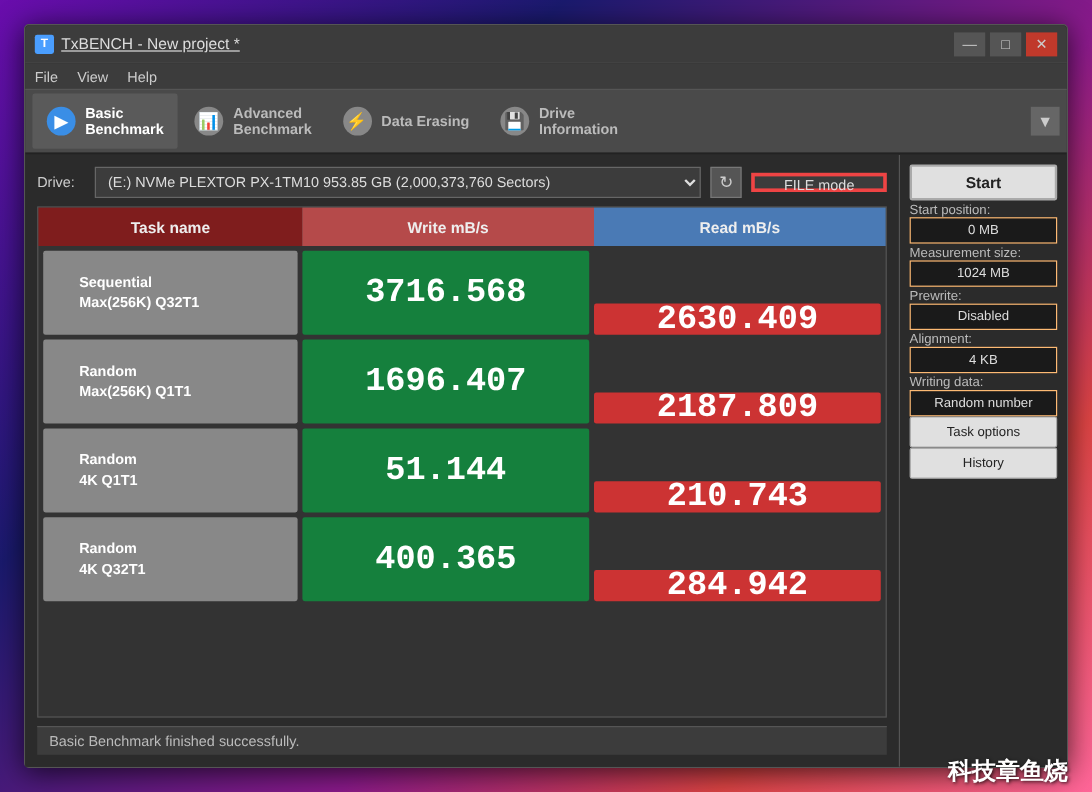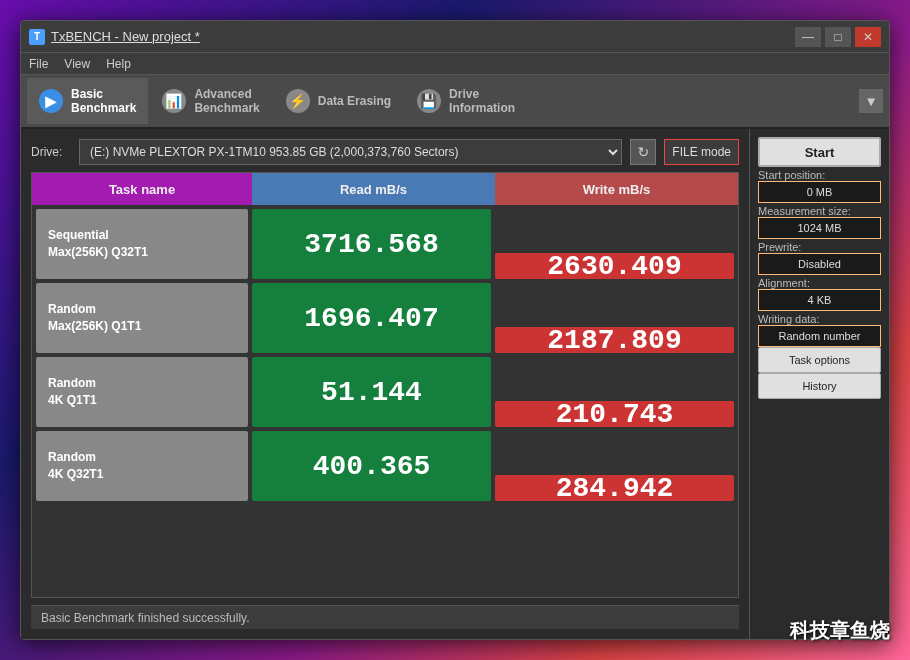--- a/index.html
+++ b/index.html
@@ -156,24 +156,24 @@
     .drive-refresh-btn {
       width: 26px; height: 26px;
       background: #555;
       border: 1px solid #777;
       color: #ccc;
       cursor: pointer;
       display: flex; align-items: center; justify-content: center;
       font-size: 14px;
     }
     .file-mode-btn {
-      height: 26px;
-      padding: 0 7px;
+      height: 16px;
+      padding: 0 24px;
       background: #3c3c3c;
-      border: 1px solid #ef4444;
+      border: 3px solid #ef4444;
       color: #ddd;
       font-size: 12px;
       cursor: pointer;
     }
     .bench-table {
       background: #333;
       border: 1px solid #555;
       flex: 1;
       display: flex;
       flex-direction: column;
@@ -184,41 +184,41 @@
       height: 32px;
     }
     .th-cell {
       display: flex;
       align-items: center;
       justify-content: center;
       color: #eee;
       font-size: 13px;
       font-weight: 600;
     }
-    .col-name { flex: 0 0 220px; background: #a21caf; }
+    .col-name { flex: 0 0 220px; background: #7f1d1d; }
     .col-read { flex: 1; background: #4a7ab5; }
     .col-write { flex: 1; background: #b54a4a; }
     .table-rows {
       display: flex;
       flex-direction: column;
       gap: 4px;
       padding: 4px;
       flex: 1;
     }
     .bench-row {
       display: flex;
       height: 70px;
       gap: 4px;
     }
     .row-label {
       flex: 0 0 212px;
       background: #888;
       display: flex;
       align-items: center;
-      padding: 0 12px;
+      padding: 0 30px;
       color: white;
       font-size: 12px;
       font-weight: 600;
       line-height: 1.4;
       border-radius: 2px;
     }
     .row-read {
       flex: 1;
       background: #15803d;
       display: flex;
@@ -294,21 +294,21 @@
       height: 26px;
       background: #e0e0e0;
       border: 1px solid #aaa;
       color: #222;
       font-size: 11px;
       cursor: pointer;
       border-radius: 2px;
     }
     .watermark {
       position: absolute;
-      bottom: 16px;
+      bottom: 4px;
       right: 20px;
       color: white;
       font-size: 20px;
       font-weight: 700;
       text-shadow: 1px 1px 3px rgba(0,0,0,0.8);
       pointer-events: none;
     }
   </style>
 </head>
 <body>
@@ -373,22 +373,22 @@
         <select class="drive-select">
           <option>(E:) NVMe PLEXTOR PX-1TM10  953.85 GB (2,000,373,760 Sectors)</option>
         </select>
         <button class="drive-refresh-btn">↻</button>
         <button class="file-mode-btn">FILE mode</button>
       </div>
 
       <div class="bench-table">
         <div class="table-header">
           <div class="th-cell col-name">Task name</div>
+          <div class="th-cell col-write">Write mB/s</div>
           <div class="th-cell col-read">Read mB/s</div>
-          <div class="th-cell col-write">Write mB/s</div>
         </div>
         <div class="table-rows">
 
           <div class="bench-row">
             <div class="row-label">Sequential<br>Max(256K) Q32T1</div>
             <div class="row-read">3716.568</div>
             <div class="row-write">2630.409</div>
           </div>
 
           <div class="bench-row">

